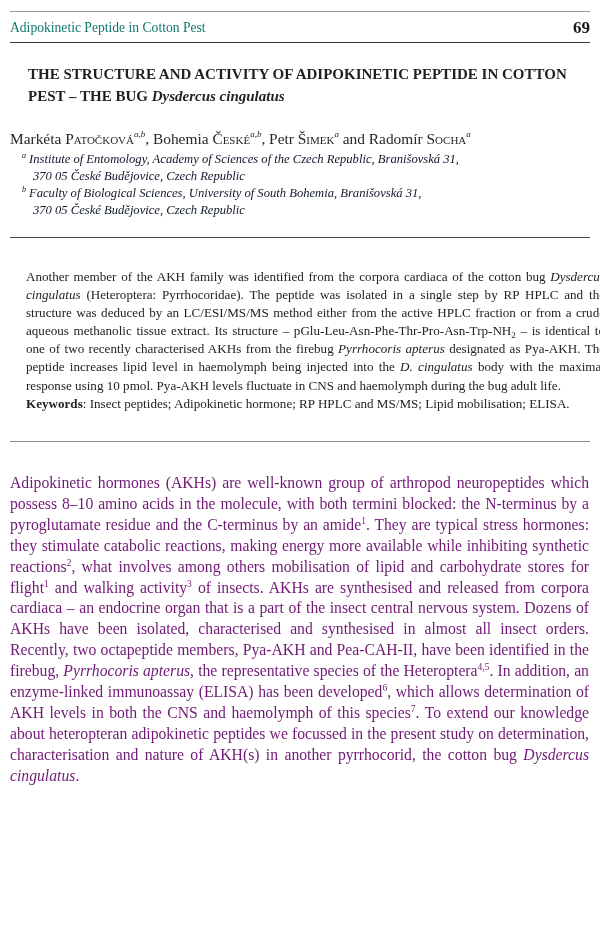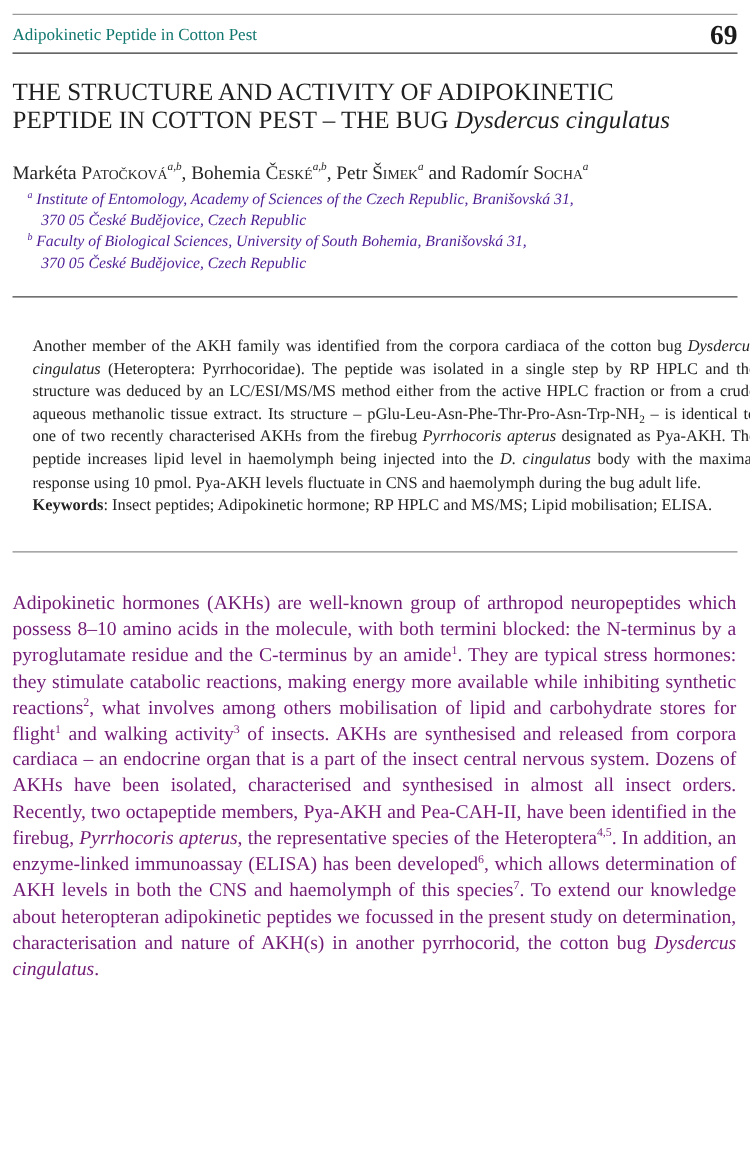--- a/index.html
+++ b/index.html
@@ -1,27 +1,27 @@
 <!DOCTYPE html>
 <html><head>
 <meta charset="utf-8">
 <style>
   html, body { margin: 0; padding: 0; background: #ffffff; }
   body { width: 600px; height: 941px; position: relative; overflow: hidden; color: #1a1a1a; font-family: "Liberation Serif", "DejaVu Serif", serif; }
   .top-rule { position: absolute; left: 10px; right: 10px; top: 11px; height: 0; border-top: 1px solid #9a9a9a; }
   .running-head { position: absolute; left: 10px; right: 10px; top: 16px; height: 24px; display: flex; justify-content: space-between; align-items: center; }
   .rh-title { font-size: 13.6px; color: #0f766e; }
-  .rh-page { font-size: 22px; font-weight: bold; color: #1a1a1a; }
+  .rh-page { font-size: 17px; font-weight: bold; color: #1a1a1a; }
   .head-rule { position: absolute; left: 10px; right: 10px; top: 42px; border-top: 1.5px solid #333; }
-  .title { position: absolute; left: 10px; top: 63px; width: 560px; font-size: 20px; font-weight: normal; line-height: 22px; color: #1f1f1f; }
+  .title { position: absolute; left: 28px; top: 63px; width: 560px; font-size: 15px; font-weight: bold; line-height: 22px; color: #1f1f1f; }
   .title .sp { font-style: italic; }
   .authors { position: absolute; left: 10px; top: 129px; font-size: 15.4px; line-height: 20px; color: #262626; white-space: nowrap; }
   .sc { font-variant: small-caps; }
   .authors sup { font-size: 9px; font-style: italic; vertical-align: 7px; line-height: 0; }
-  .affils { position: absolute; left: 22px; top: 151px; font-size: 12.6px; font-style: italic; line-height: 17px; color: #4c1d95; }
+  .affils { position: absolute; left: 22px; top: 151px; font-size: 12.6px; font-style: italic; line-height: 17px; color: #0f172a; }
   .affil-line { display: block; white-space: nowrap; }
   .affil-line.indent { padding-left: 11px; }
   .affil-line sup { font-size: 8px; vertical-align: 5px; line-height: 0; margin-right: 3px; }
   .abs-rule-top { position: absolute; left: 10px; right: 10px; top: 237px; border-top: 1.5px solid #444; }
   .abstract { position: absolute; left: 10px; top: 252px; width: 579px; font-size: 13.1px; line-height: 18.1px; text-align: justify; color: #232323; }
   .abstract i { font-style: italic; }
   .abstract sub { font-size: 9px; vertical-align: -3px; line-height: 0; }
   .kw-label { font-weight: bold; }
   .abs-rule-bot { position: absolute; left: 10px; right: 10px; top: 441px; border-top: 1.5px solid #8c8c8c; }
   .body-text { position: absolute; left: 10px; top: 473px; width: 579px; font-size: 15.7px; line-height: 20.9px; text-align: justify; color: #701a75; hyphens: manual; }

